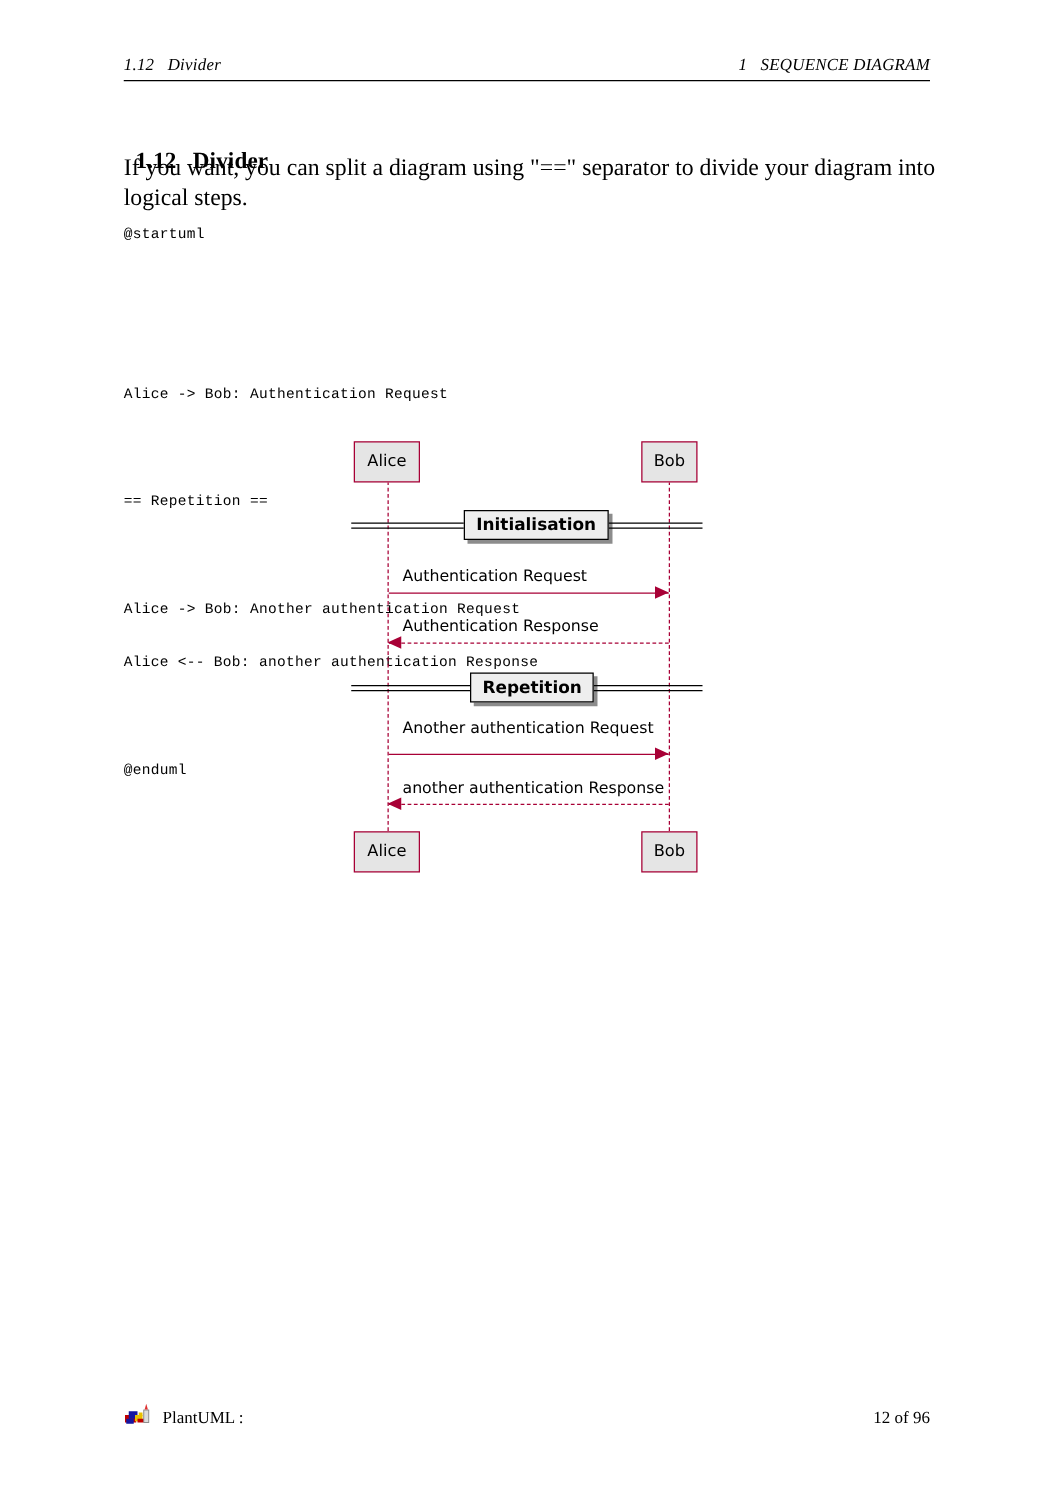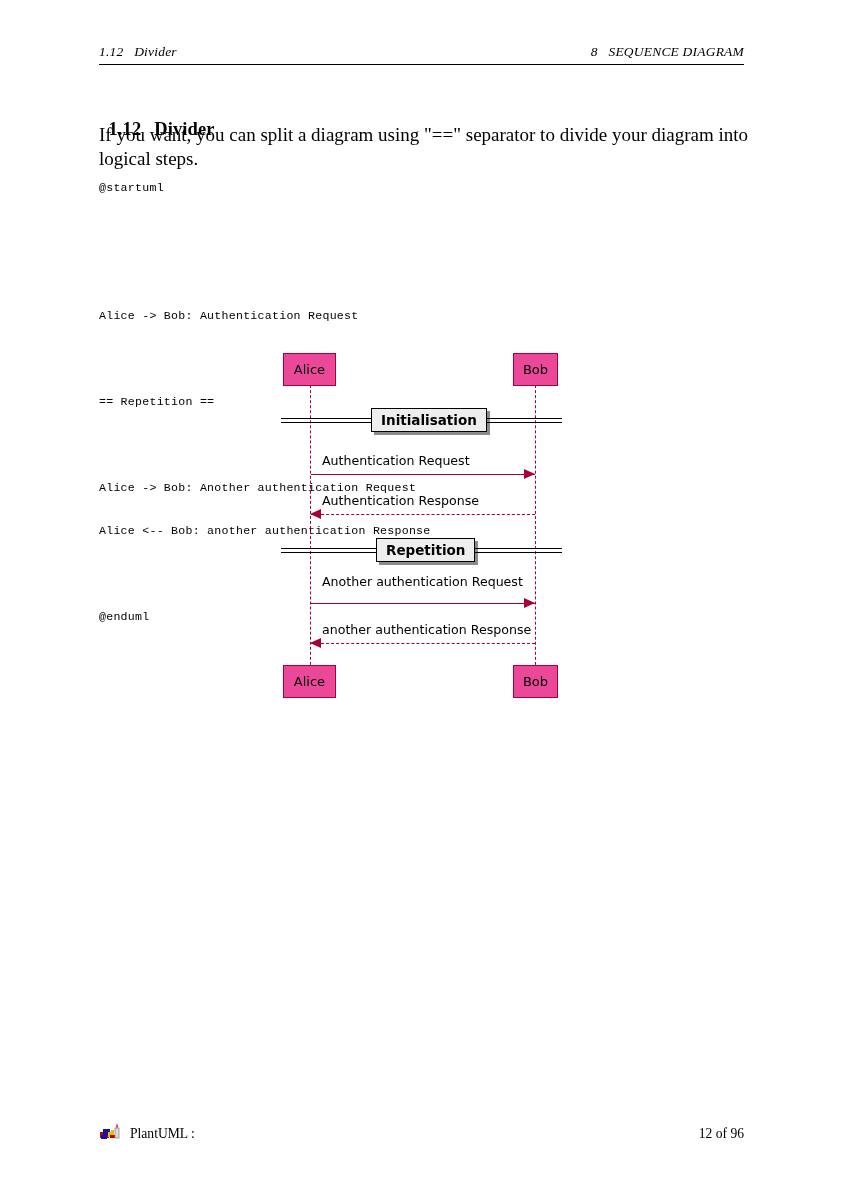--- a/index.html
+++ b/index.html
@@ -86,21 +86,21 @@
   }
   .lifeline {
     position: absolute;
     width: 0;
     border-left: 1px dashed #A80036;
     top: 30px;
     height: 315px;
   }
   .participant-box {
     position: absolute;
-    background: #ec4899;
+    background: #e5e5e5;
     border: 1.4px solid #A80036;
     font-family: "DejaVu Sans", sans-serif;
     font-size: 13px;
     color: #000000;
     display: flex;
     align-items: center;
     justify-content: center;
     box-sizing: border-box;
     height: 33px;
   }
@@ -183,21 +183,21 @@
     flex: 0 0 auto;
   }
   #footer-title-italic { font-style: italic; }
   #footer-pages { white-space: pre; }
 </style>
 </head>
 <body>
 
 <div id="page-header">
   <div class="hdr-left">1.12   Divider</div>
-  <div class="hdr-right">8   SEQUENCE DIAGRAM</div>
+  <div class="hdr-right">1   SEQUENCE DIAGRAM</div>
 </div>
 <div id="header-rule"></div>
 
 <div id="section-title">
   <span class="num">1.12</span><span>Divider</span>
 </div>
 
 <div id="intro-paragraph">If you want, you can split a diagram using "==" separator to divide your diagram into logical steps.</div>
 
 <div id="code-listing">

